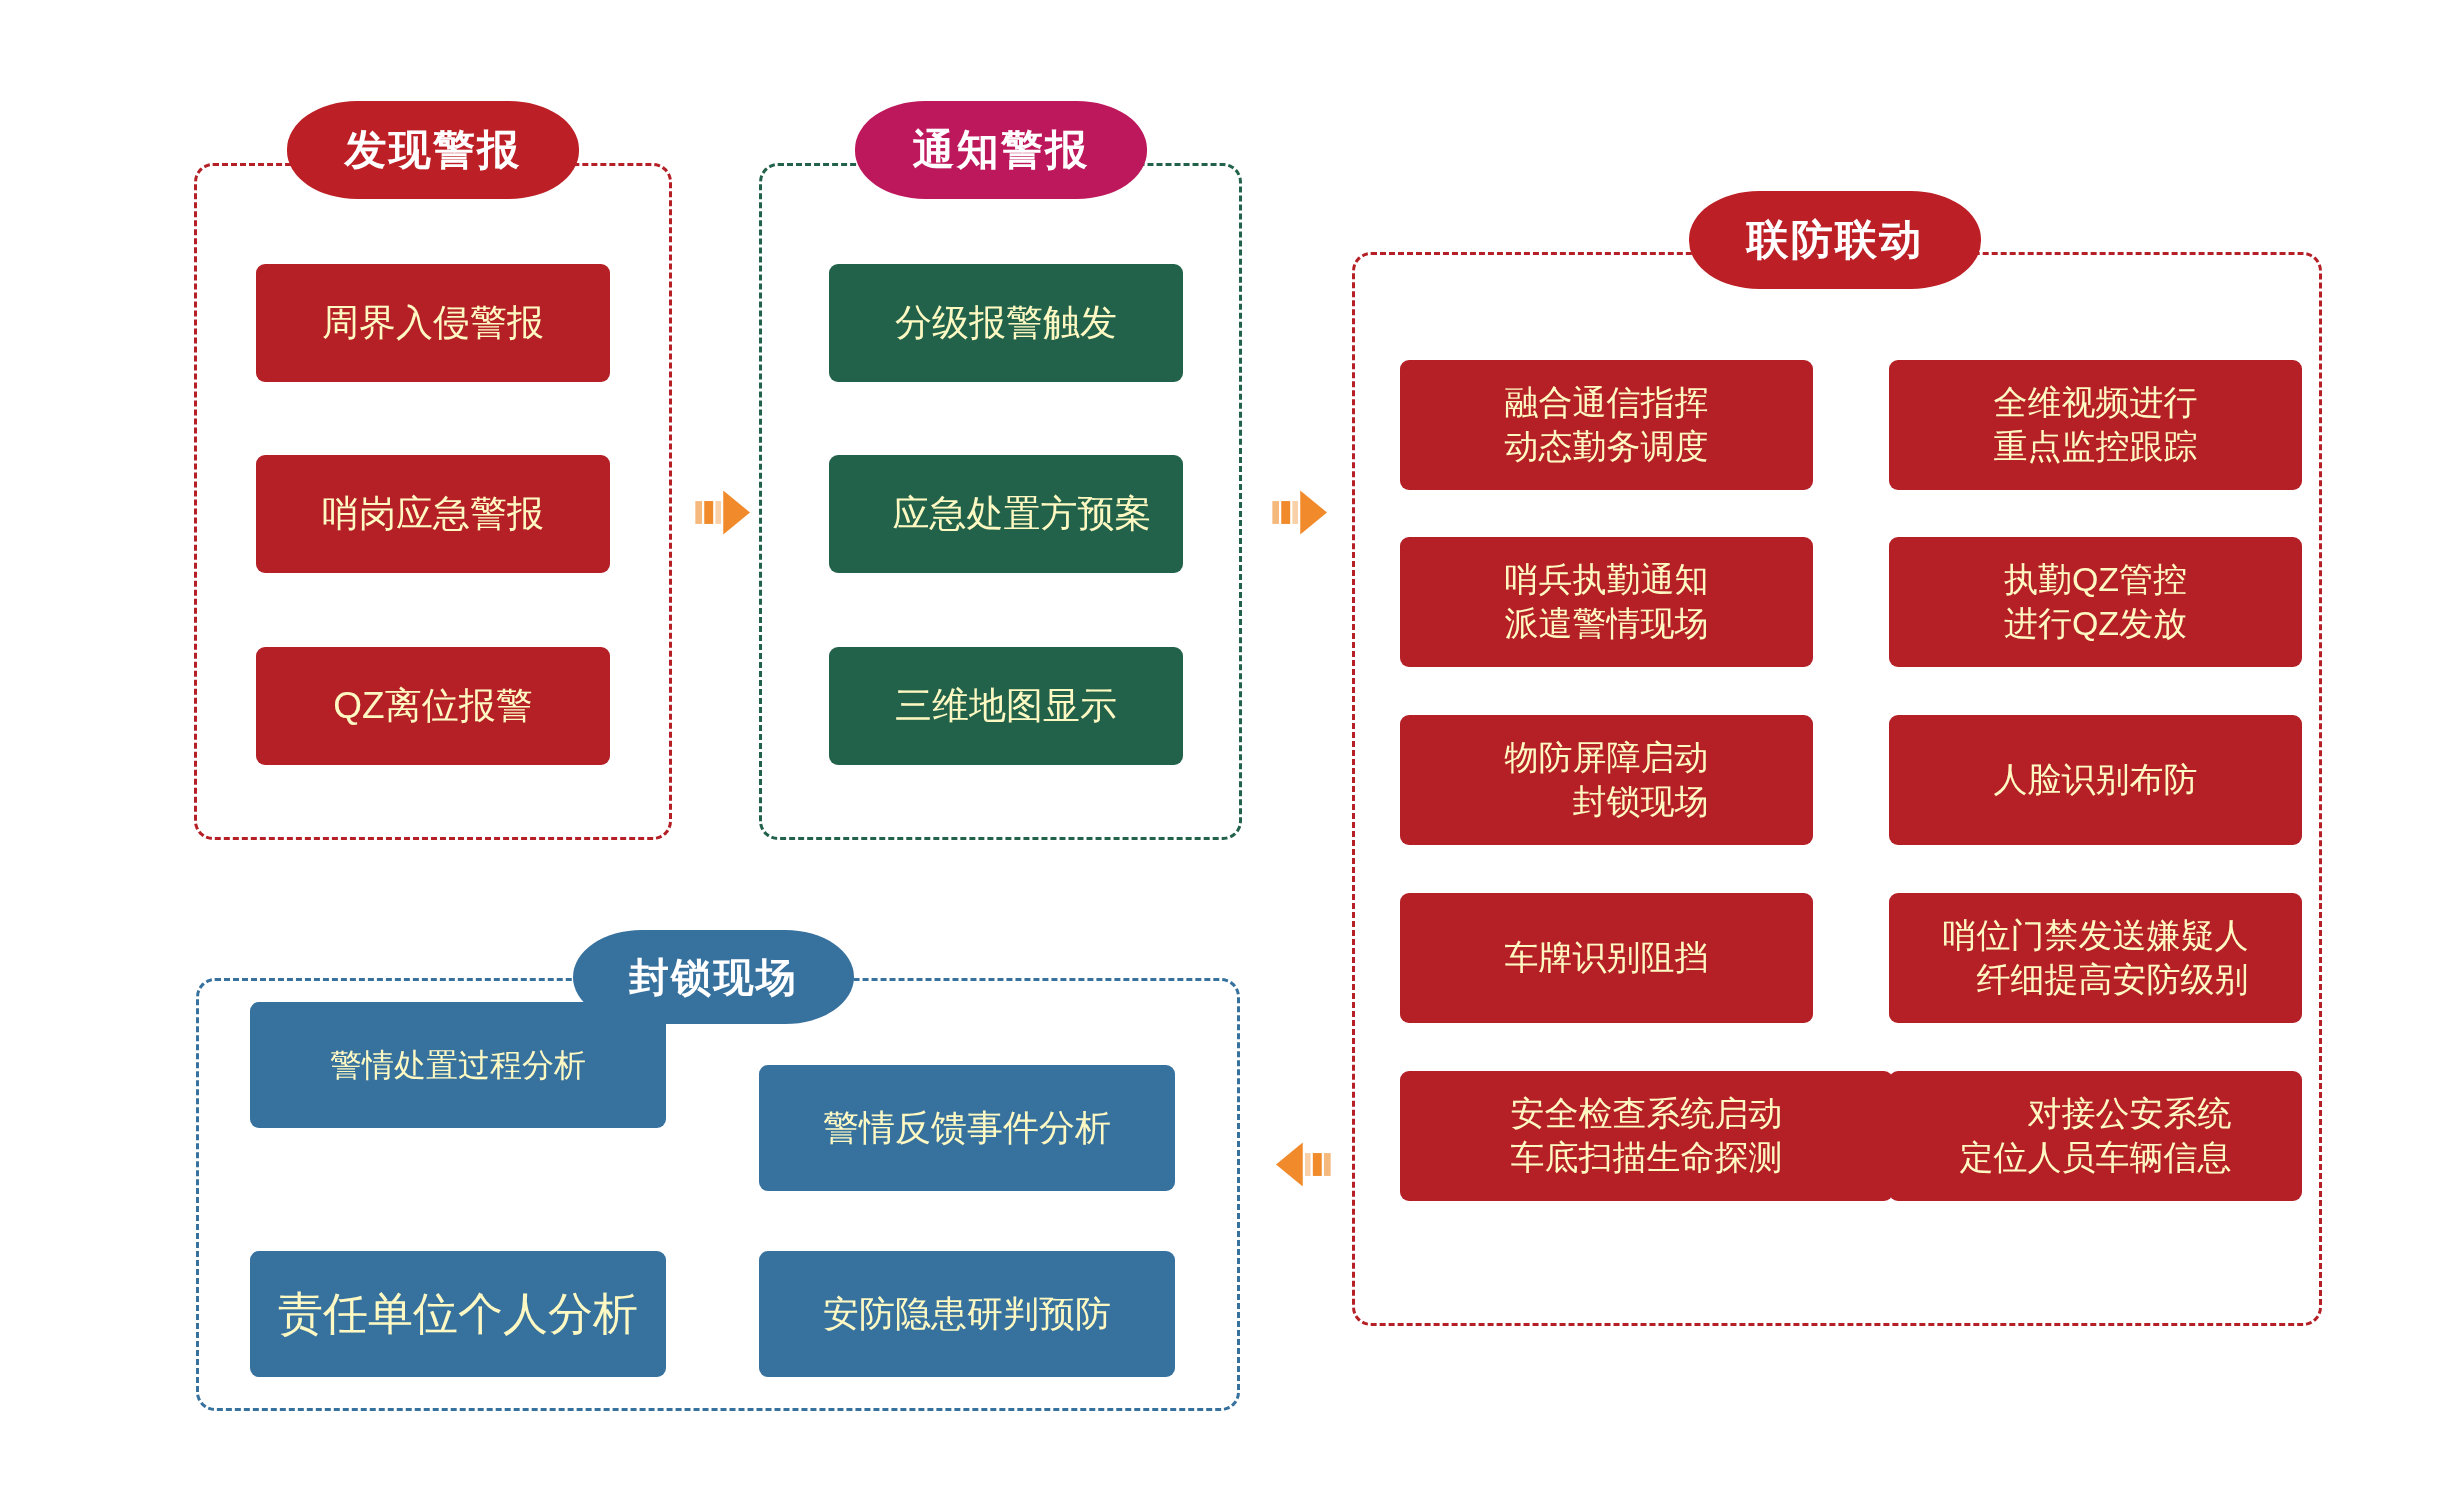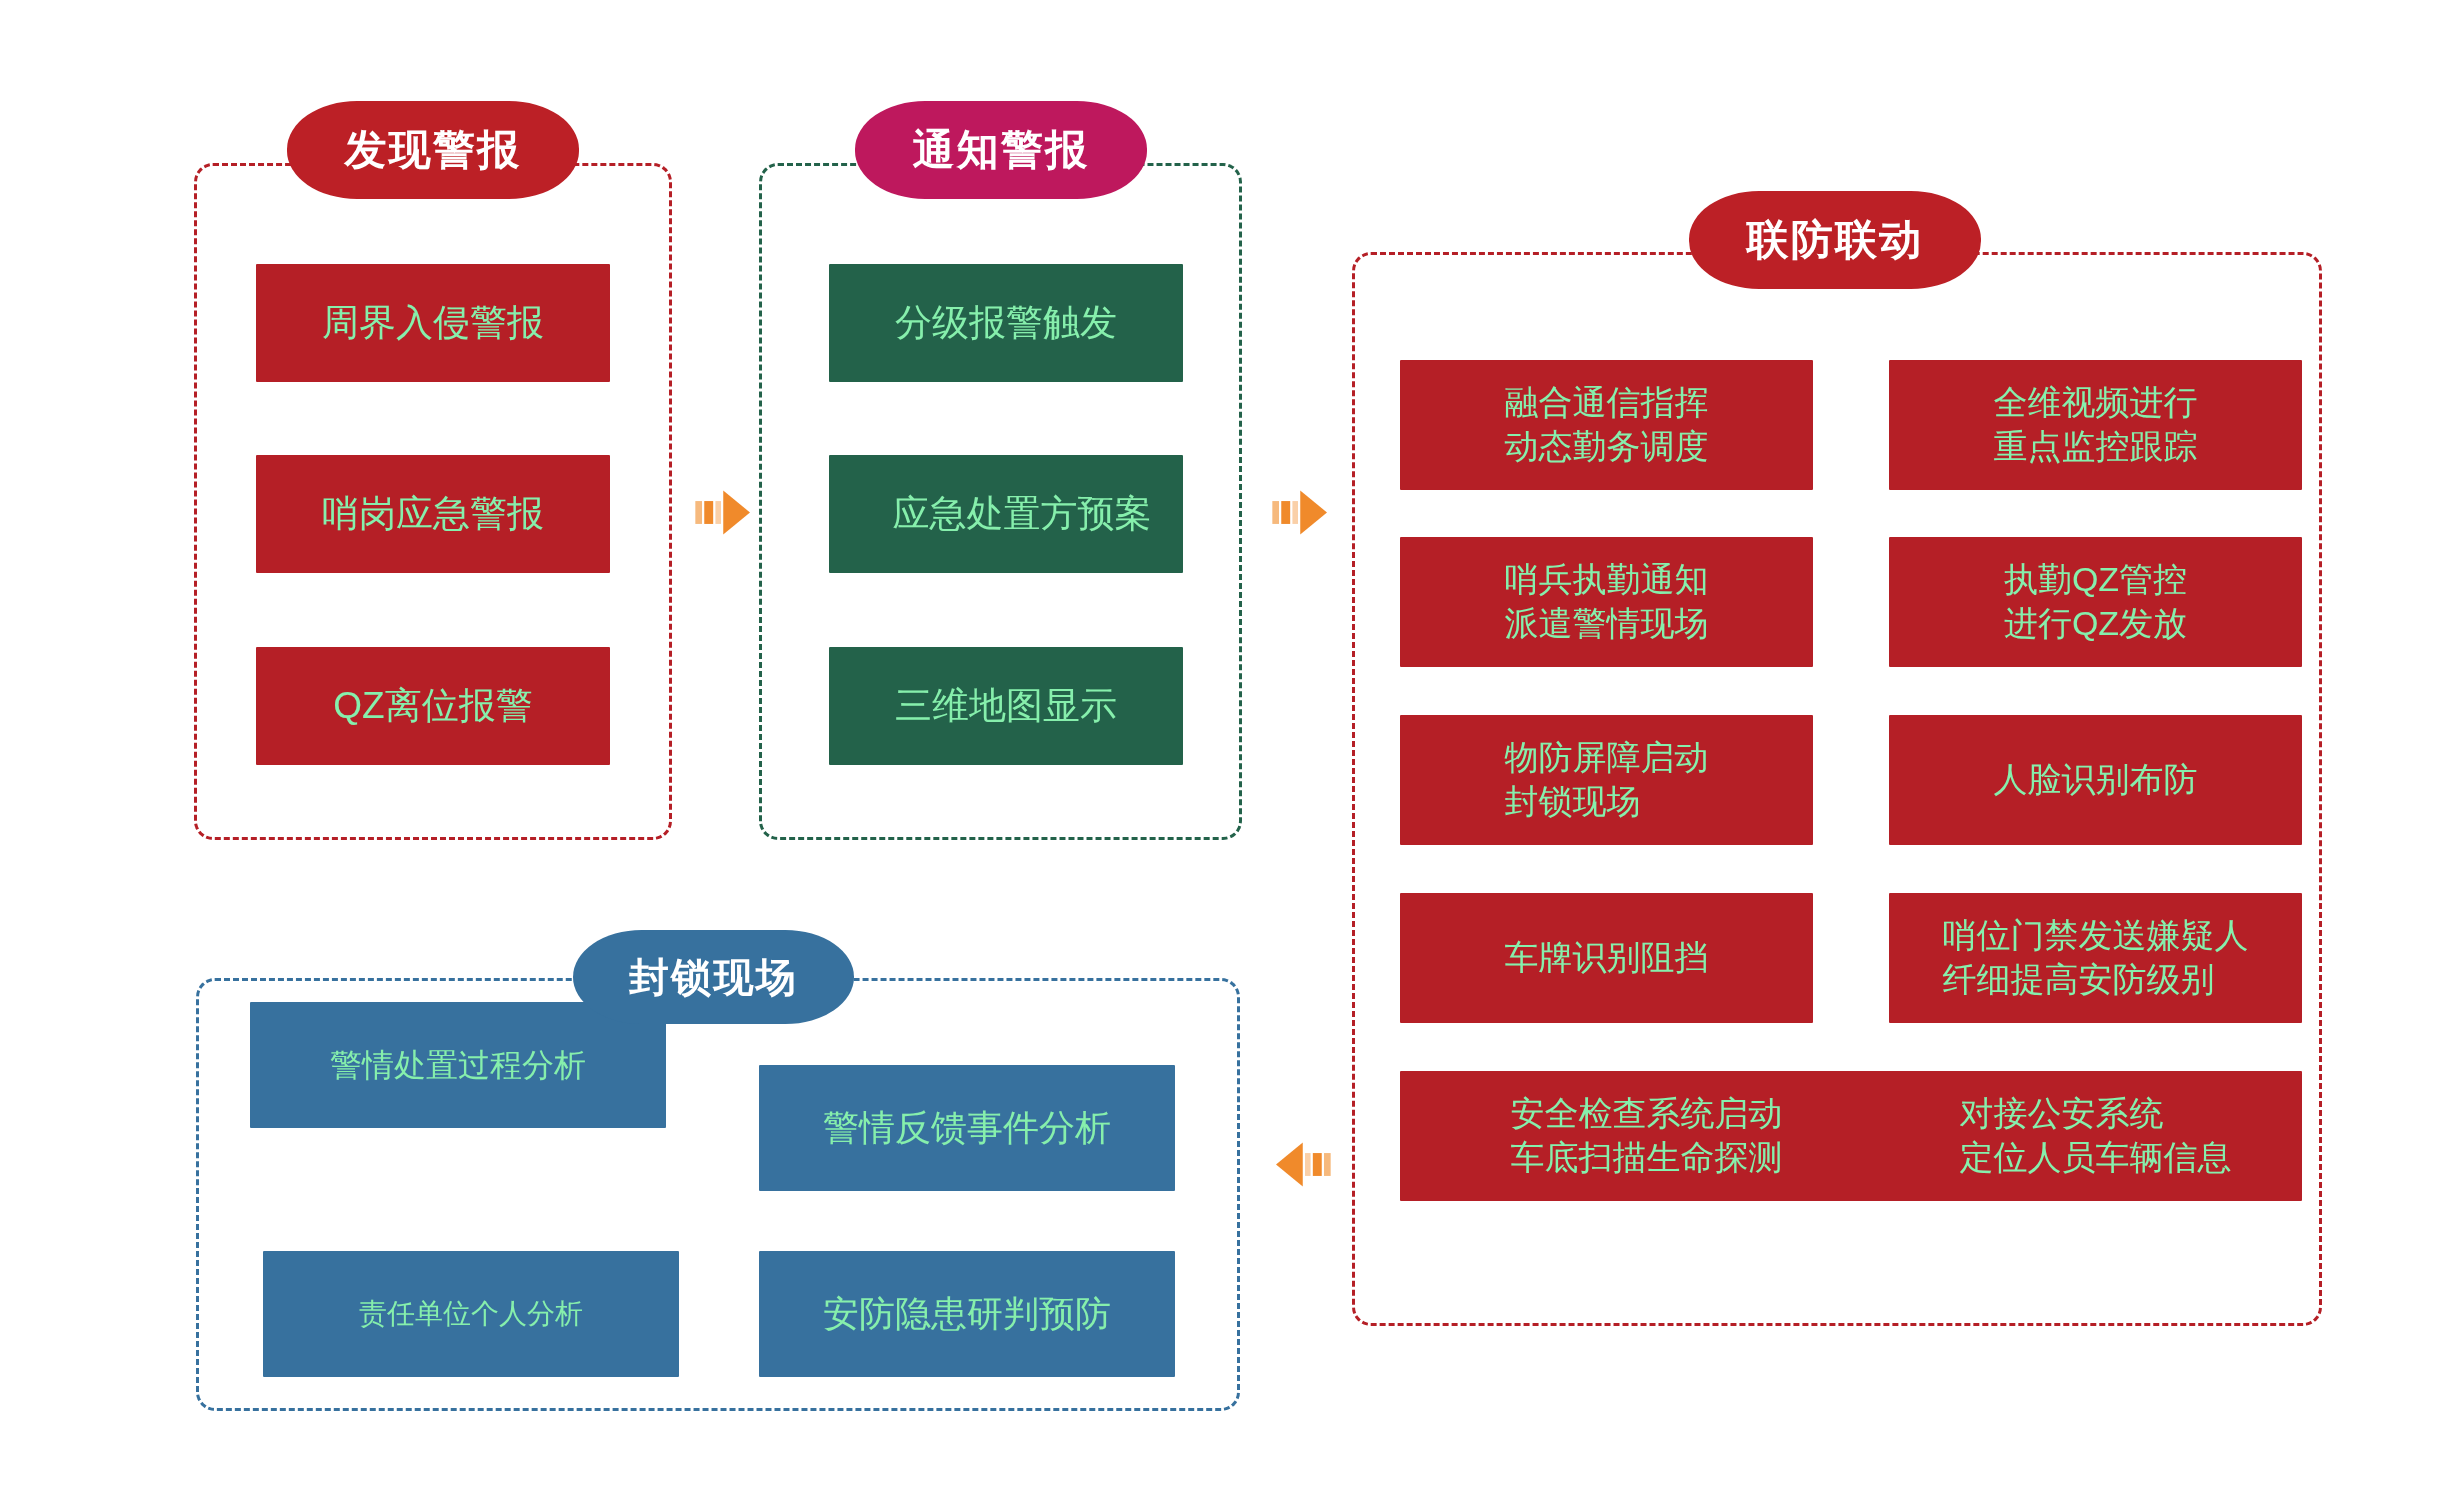--- a/index.html
+++ b/index.html
@@ -44,23 +44,23 @@
   .pill.red   { background: #BC2026; }
   .pill.green { background: #be185d; }
   .pill.blue  { background: #37719E; }
 
   
   .item {
     position: absolute;
     display: flex;
     align-items: center;
     justify-content: center;
-    text-align: left;
-    color: #86efac;
-    border-radius: 1px;
+    text-align: right;
+    color: #fef9c3;
+    border-radius: 9px;
     box-sizing: border-box;
     line-height: 1.28;
     z-index: 3;
   }
   .item.red   { background: #B51F26; }
   .item.green { background: #23624A; }
   .item.blue  { background: #37719E; }
 
   
   .arrow {
@@ -149,18 +149,18 @@
     <path d="M53 8 L5 47.5 L53 87 L53 68 L53 27 Z" fill="#F08A2B"></path>
   </svg>
 </div>
 
 <div class="panel blue" style="left:196px; top:978px; width:1044px; height:433px;"></div>
 
 <div class="pill blue" style="left:573px; top:930px; width:281px; height:94px; font-size:40px;">封锁现场</div>
 
 <div class="item blue" style="left:250px; top:1002px; width:416px; height:126px; font-size:32px;">警情处置过程分析</div>
 
-<div class="item blue" style="left:250px; top:1251px; width:416px; height:126px; font-size:28px;margin-left:13px;">责任单位个人分析</div>
+<div class="item blue" style="left:250px; top:1251px; width:416px; height:126px; font-size:45px;">责任单位个人分析</div>
 
 <div class="item blue" style="left:759px; top:1065px; width:416px; height:126px; font-size:36px;">警情反馈事件分析</div>
 
 <div class="item blue" style="left:759px; top:1251px; width:416px; height:126px; font-size:36px;">安防隐患研判预防</div>
 
 
 </body></html>

